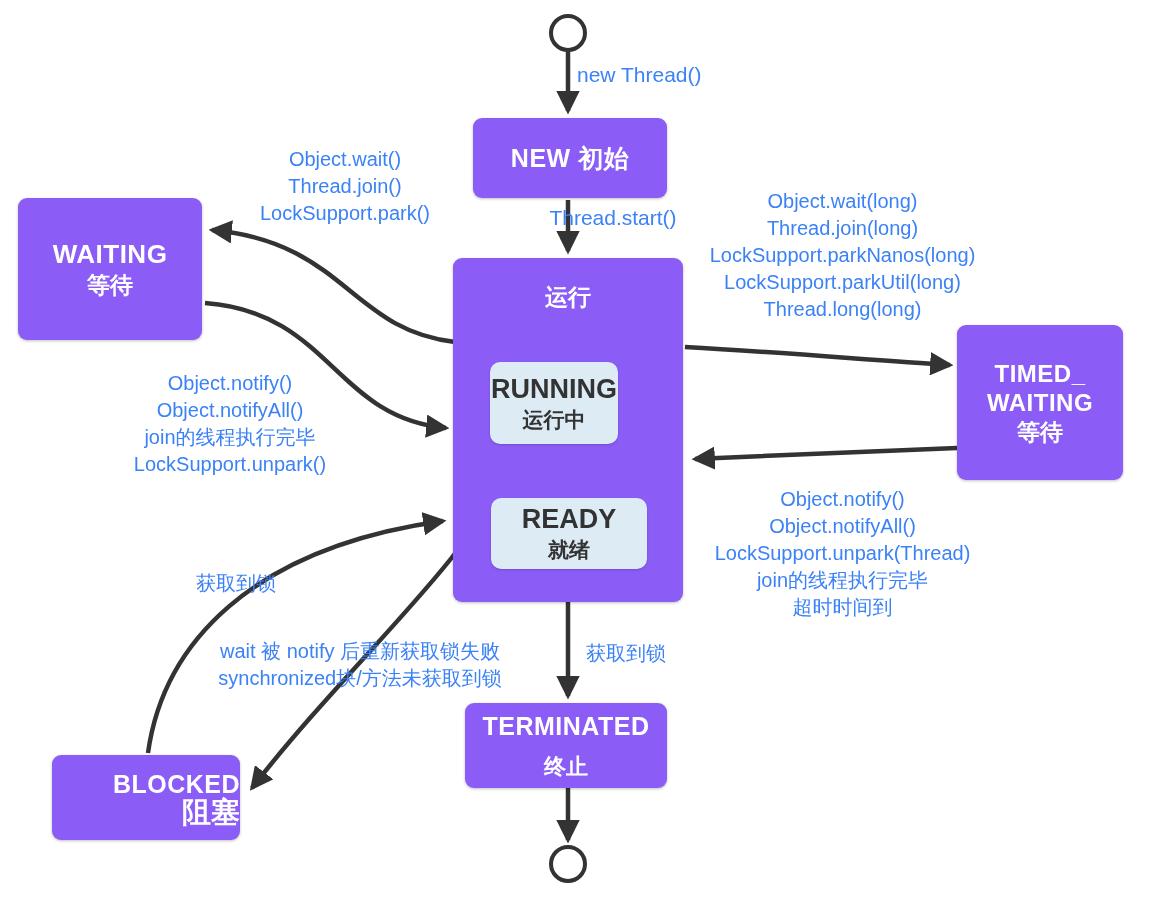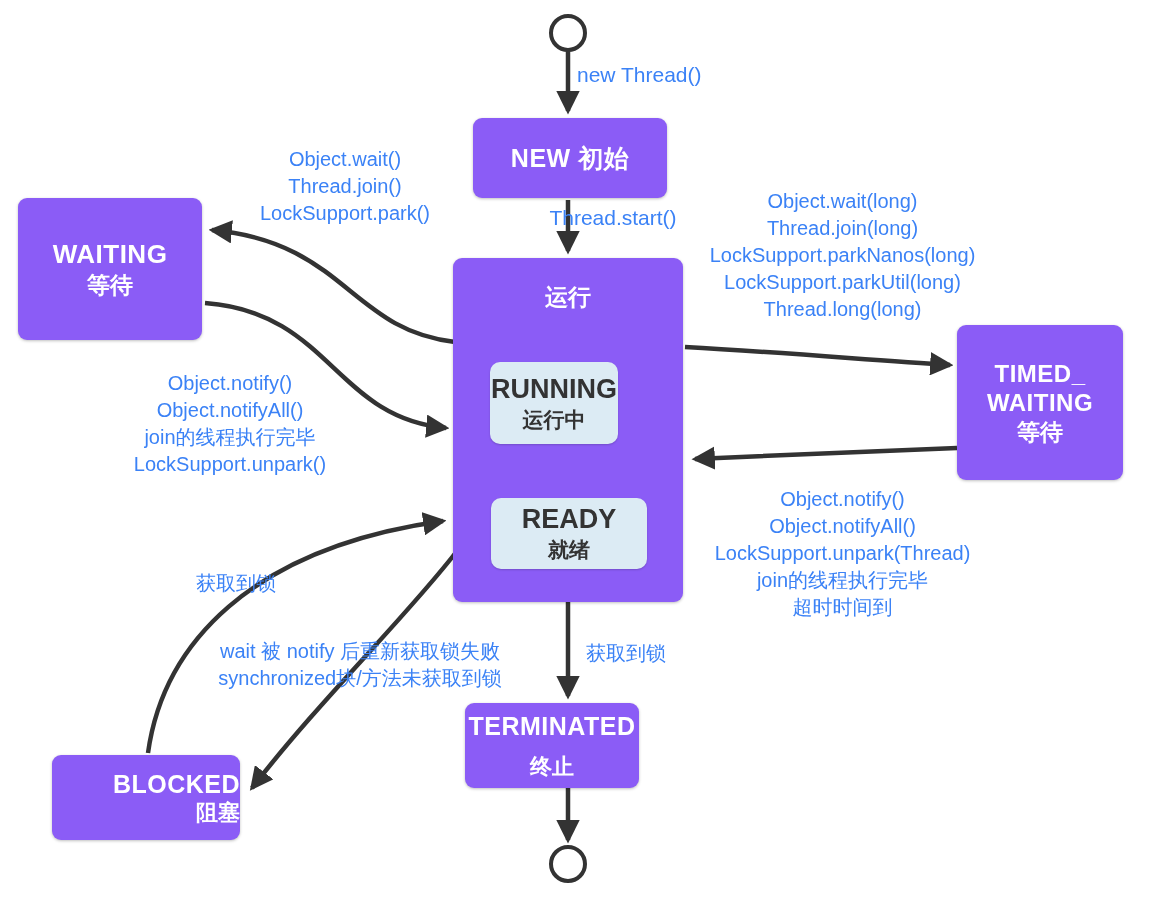--- a/index.html
+++ b/index.html
@@ -86,24 +86,24 @@
   </div>
 
   <div class="state-box" style="left:957px; top:325px; width:166px; height:155px;">
     <div class="state-en" style="font-size:24px; line-height:29px;">TIMED_</div>
     <div class="state-en" style="font-size:24px; line-height:29px;">WAITING</div>
     <div class="state-zh">等待</div>
   </div>
 
   <div class="state-box" style="left:52px; top:755px; width:188px; height:85px;align-items:flex-end;">
     <div class="state-en" style="font-size:25px; line-height:30px;">BLOCKED</div>
-    <div class="state-zh" style="font-size:22px; line-height:27px;">阻塞</div>
+    <div class="state-zh" style="font-size:29px; line-height:27px;">阻塞</div>
   </div>
 
-  <div class="state-box" style="left:465px; top:703px; width:174px; height:85px;">
+  <div class="state-box" style="left:465px; top:703px; width:202px; height:85px;">
     <div class="state-en" style="font-size:25px; line-height:30px;">TERMINATED</div>
     <div class="state-zh" style="font-size:22px; line-height:27px;margin-top:12px;">终止</div>
   </div>
 
   <div class="edge-label left-align" style="left:577px; top:61px; font-size:21px;">new Thread()</div>
 
   <div class="edge-label" style="left:528px; top:204px; width:170px; font-size:21px;">Thread.start()</div>
 
   <div class="edge-label" style="left:225px; top:146px; width:240px;">
     <div>Object.wait()</div>

